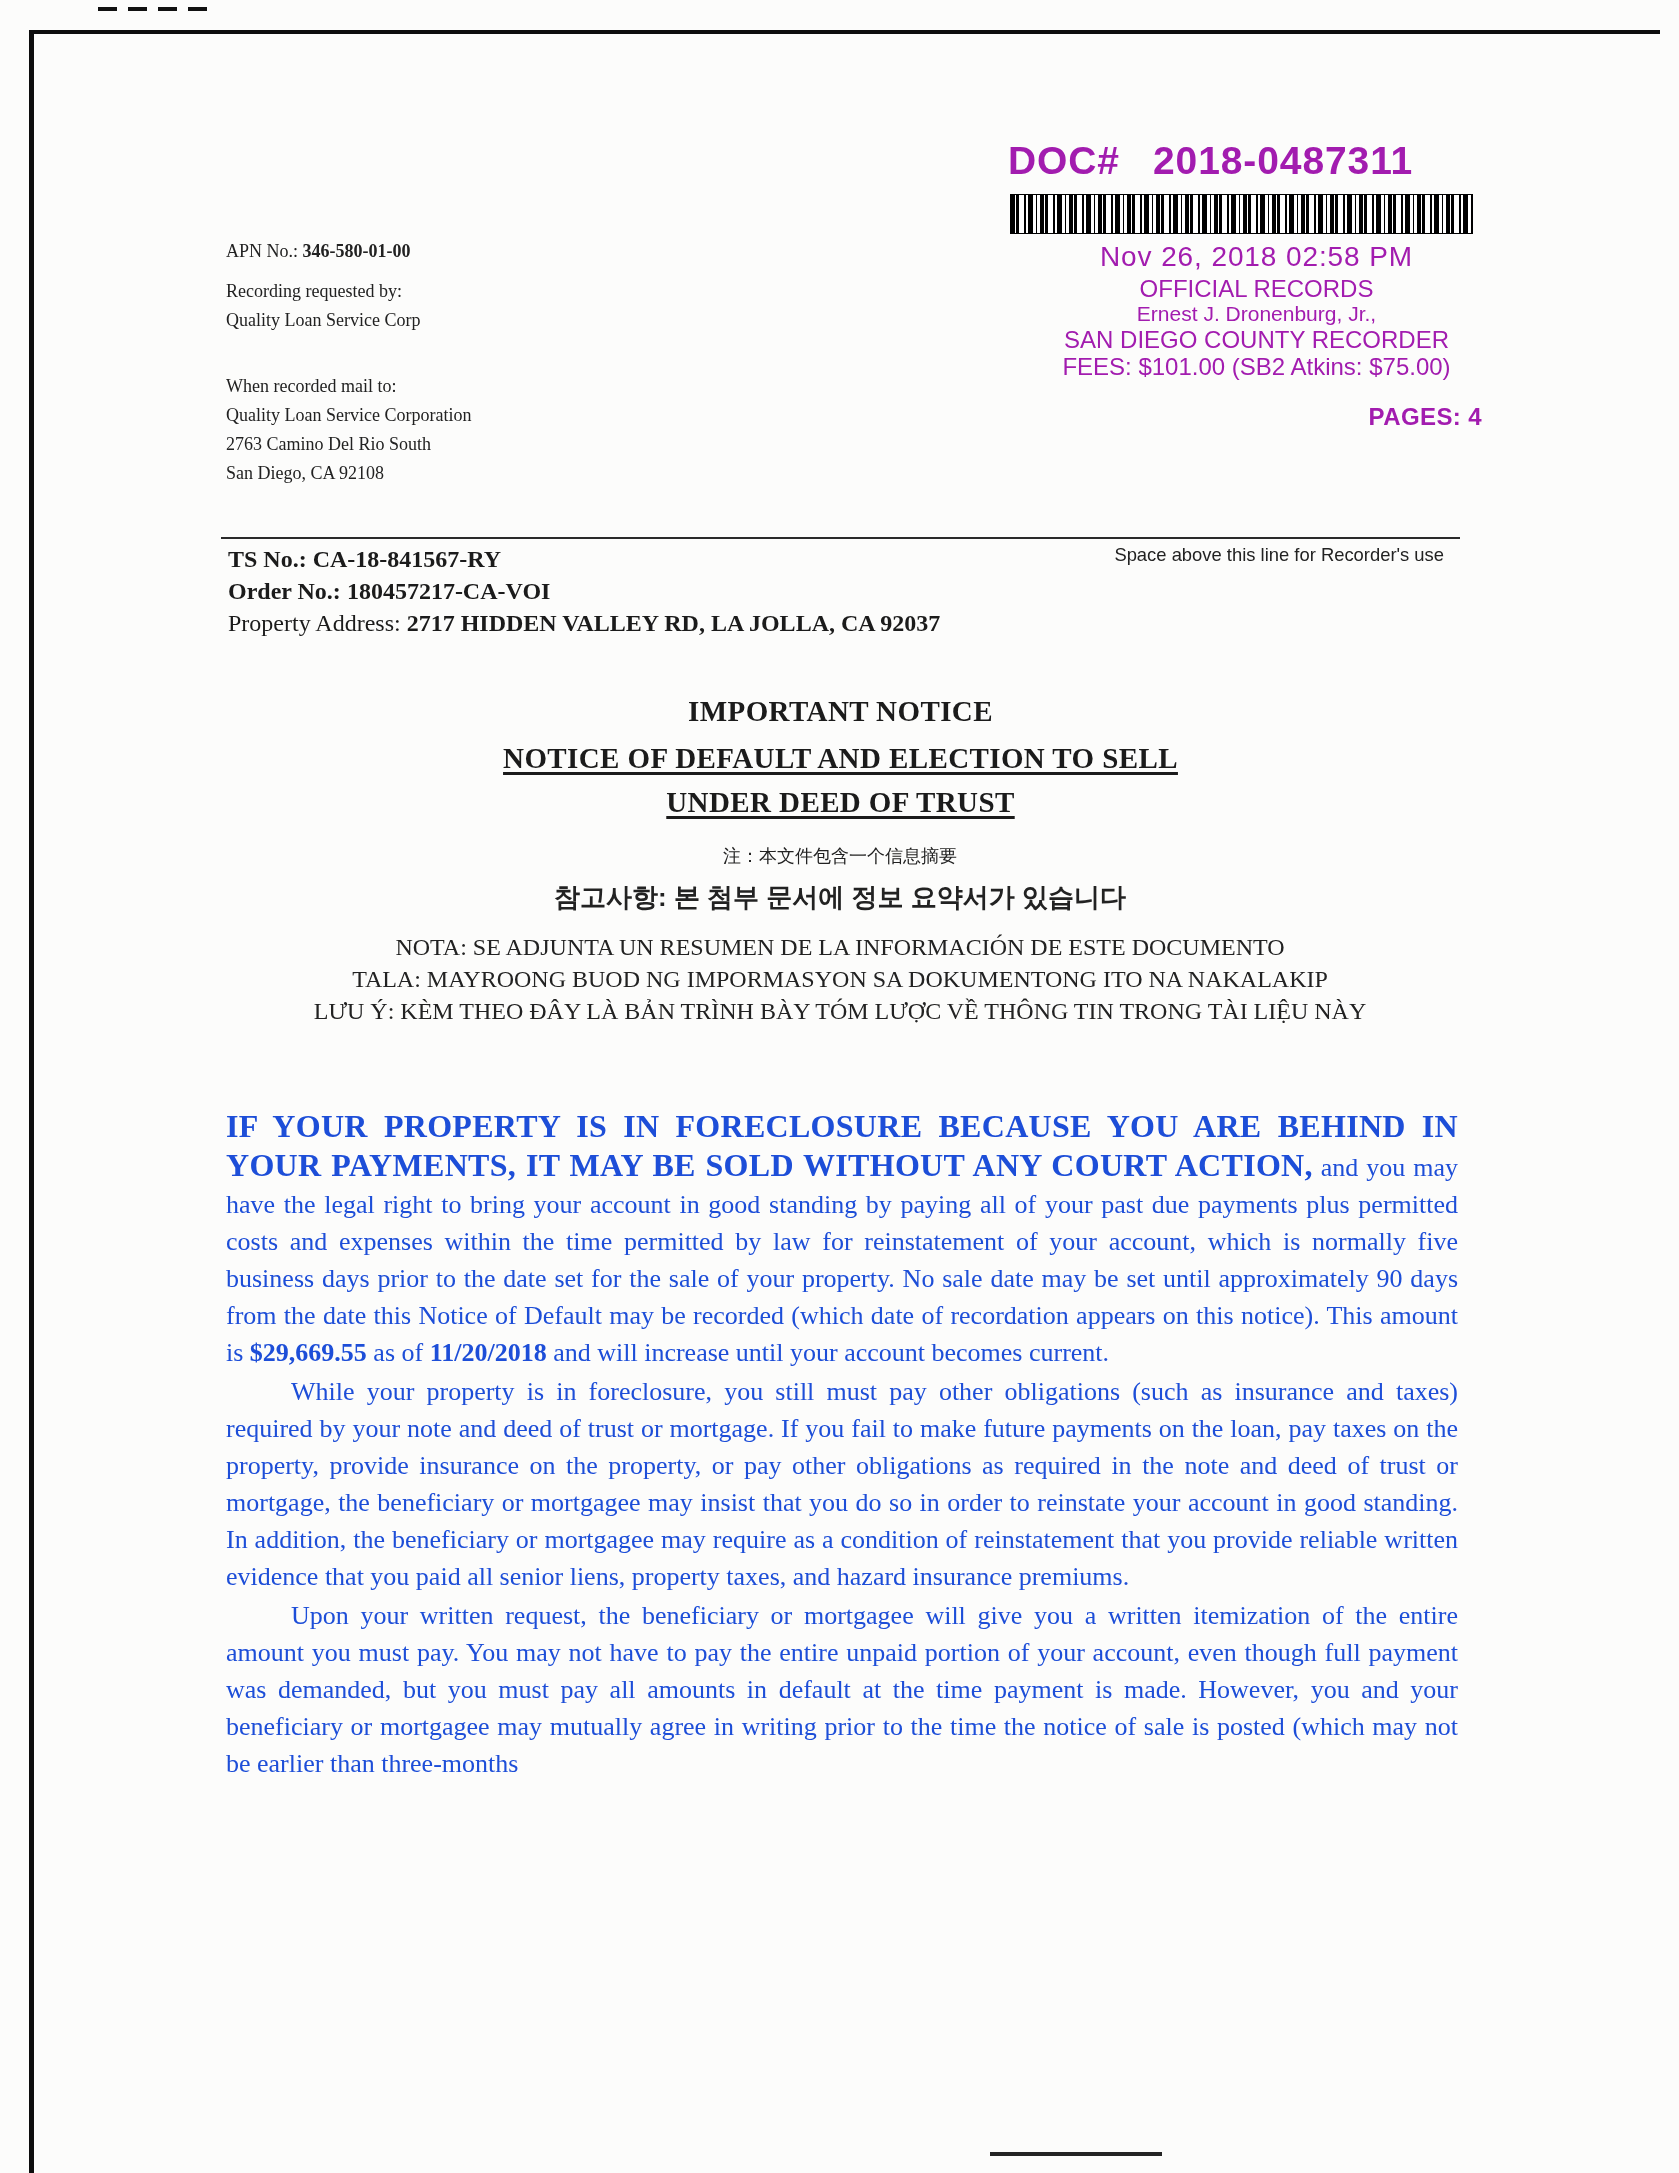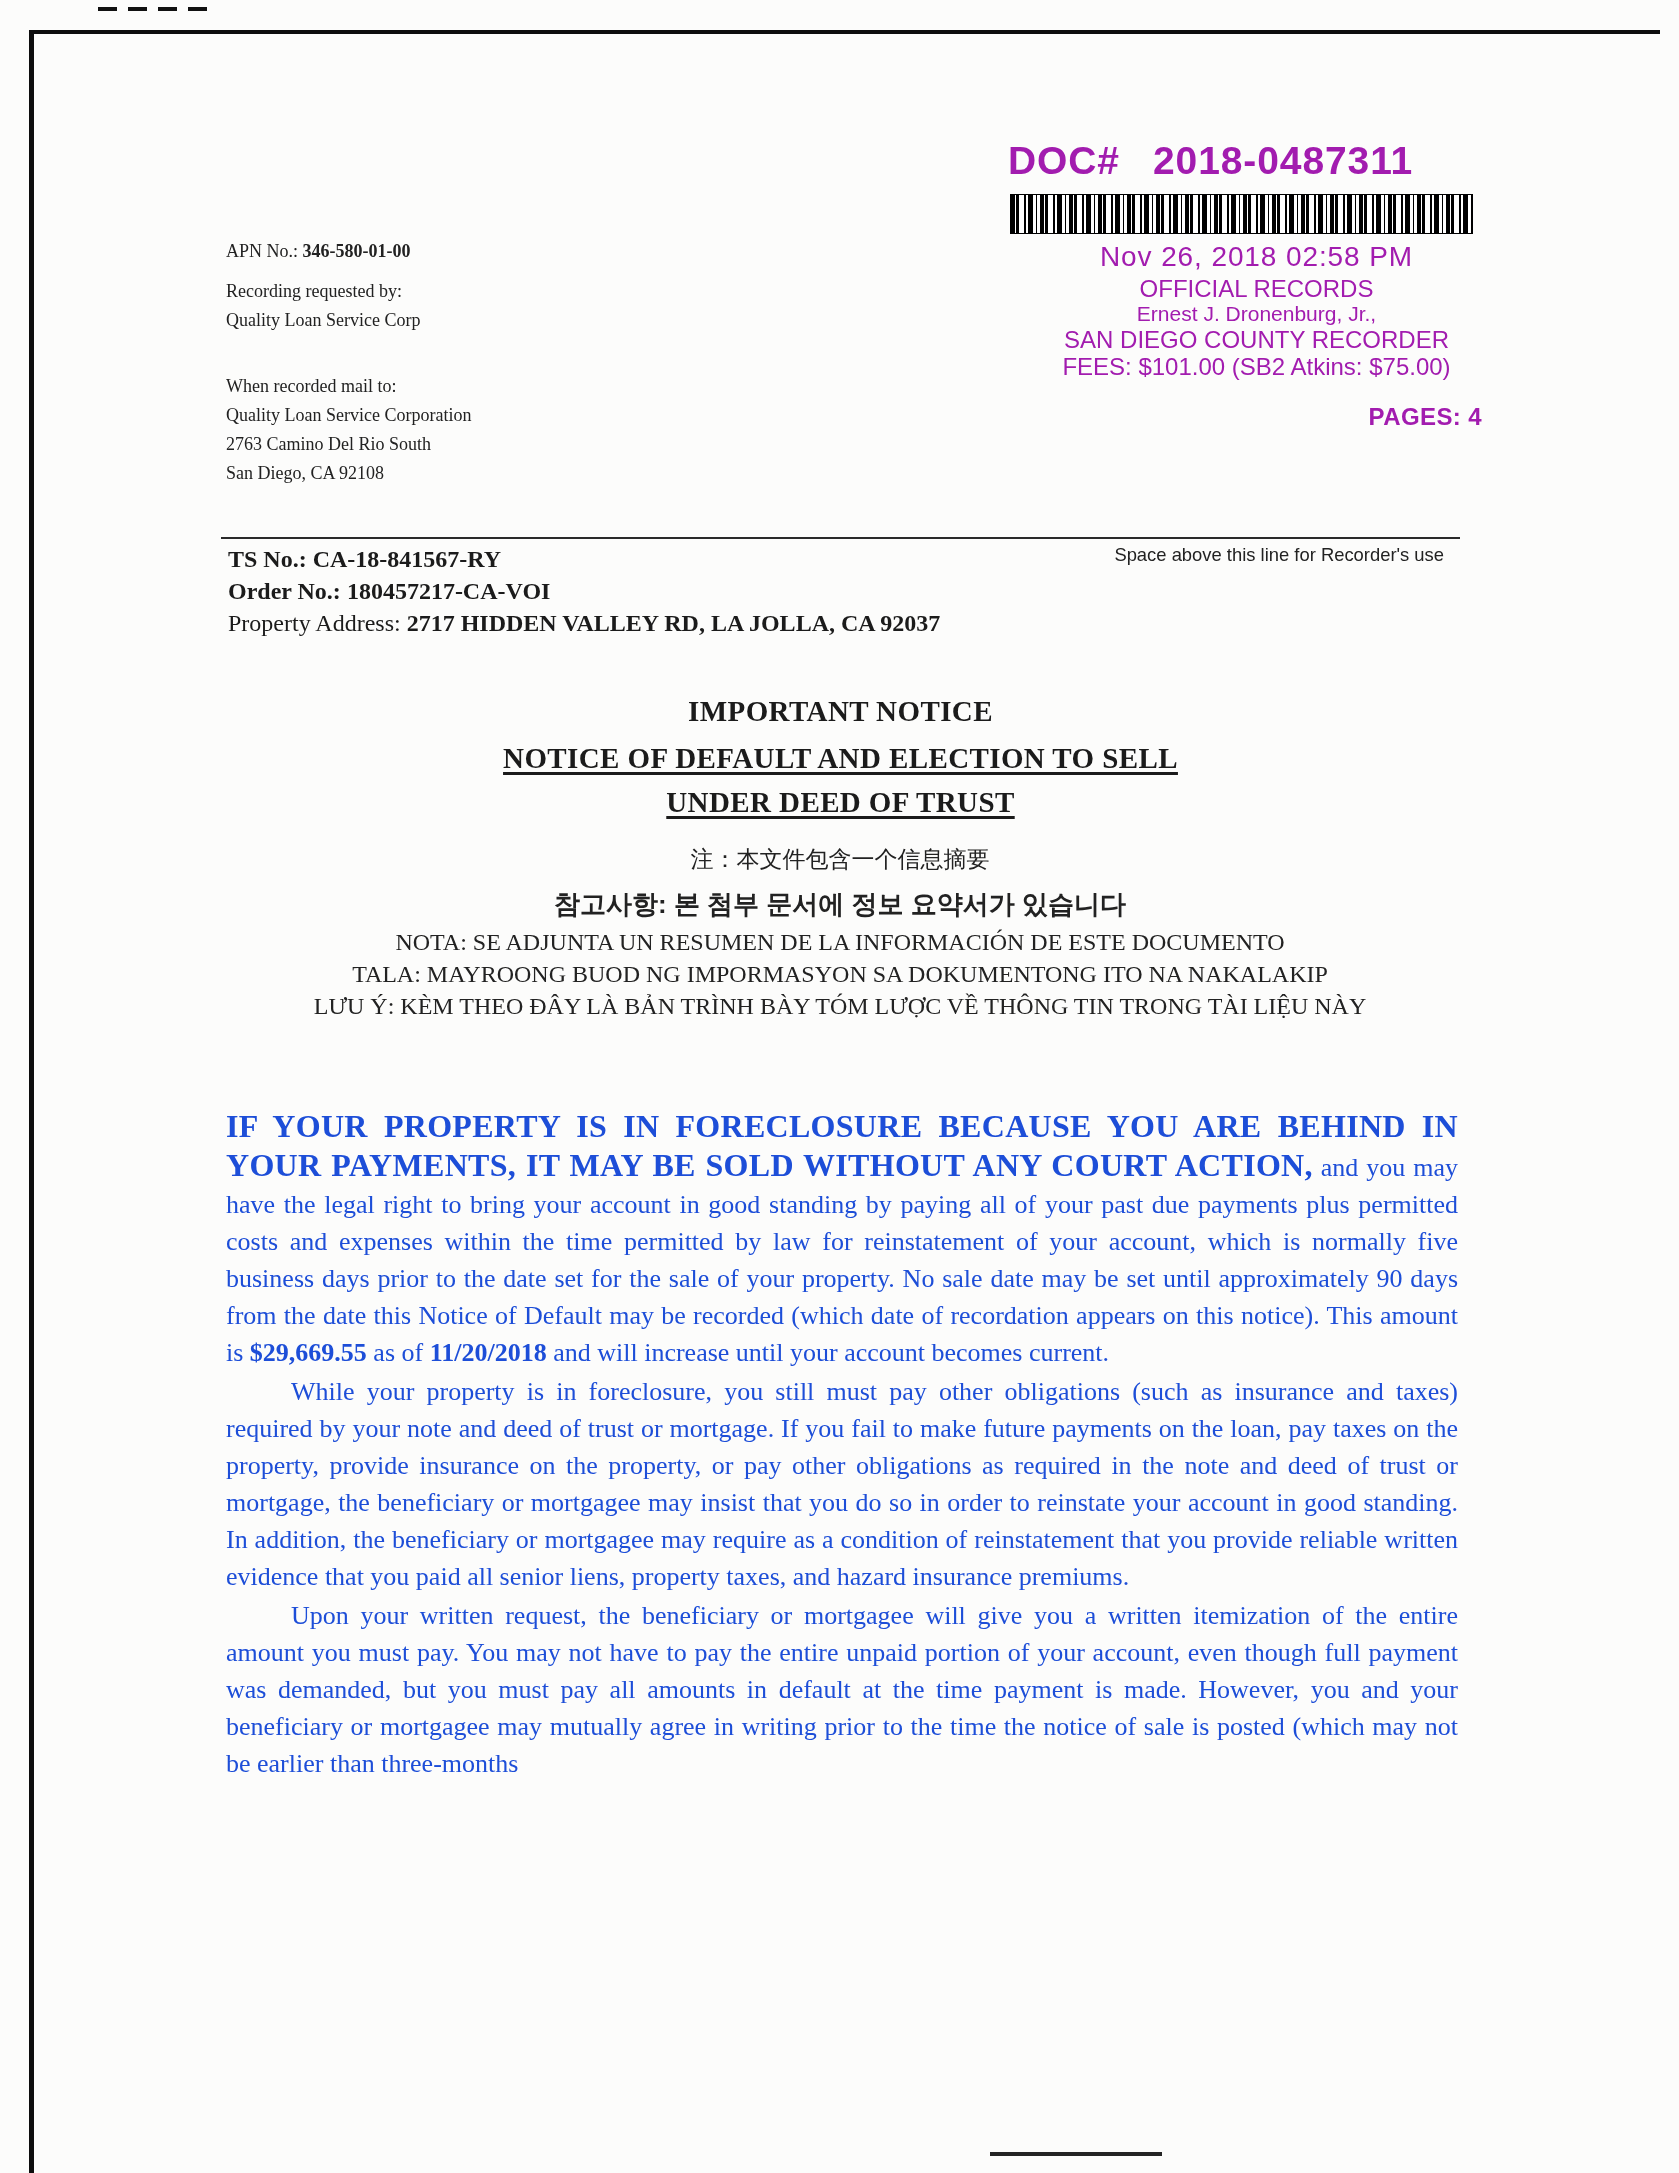--- a/index.html
+++ b/index.html
@@ -68,22 +68,22 @@
   .title-block .t1 { font-size:29px; font-weight:bold; letter-spacing:0.4px; margin-bottom:14px; }
   .title-block .t2, .title-block .t3 {
     font-size:29px; font-weight:bold; letter-spacing:0.4px;
     text-decoration:underline; text-underline-offset:4.4px; text-decoration-thickness:2.6px;
     margin-bottom:11.4px;
   }
 
   
   .notice-block { position:absolute; left:206px; top:844px; width:1268px; text-align:center; color:#222; }
   .notice-block .en { font-size:24px; line-height:32px; margin-bottom:8.8px; }
-  .notice-block .zh { font-size:23px; margin-bottom:12.3px; font-family:"Liberation Sans", sans-serif; }
-  .notice-block .ko { font-size:26px; margin-bottom:4px; font-weight:bold; font-family:"Liberation Sans", sans-serif; }
+  .notice-block .zh { font-size:18px; margin-bottom:12.3px; font-family:"Liberation Sans", sans-serif; }
+  .notice-block .ko { font-size:26px; margin-bottom:16px; font-weight:bold; font-family:"Liberation Sans", sans-serif; }
   .notice-block .es, .notice-block .tl, .notice-block .vi { font-size:24px; line-height:32px; }
 
   
   .body-block { position:absolute; left:226px; top:1108px; width:1232px;
     font-size:26px; line-height:37px; text-align:justify; color:#1d4ed8; }
   .body-block p { margin-bottom:1.8px; }
   .body-block .indent { text-indent:65px; }
   .big-bold { font-size:32px; font-weight:bold; letter-spacing:0.3px; }
 </style>
 </head>

